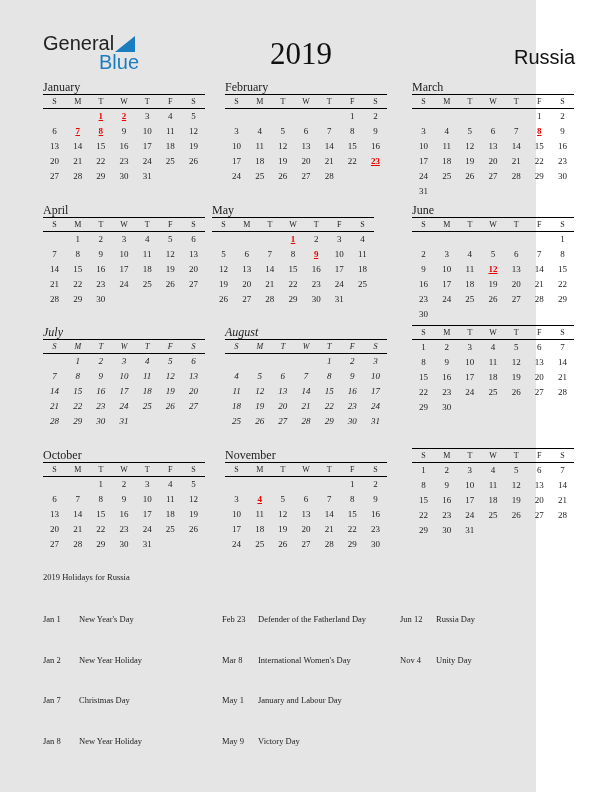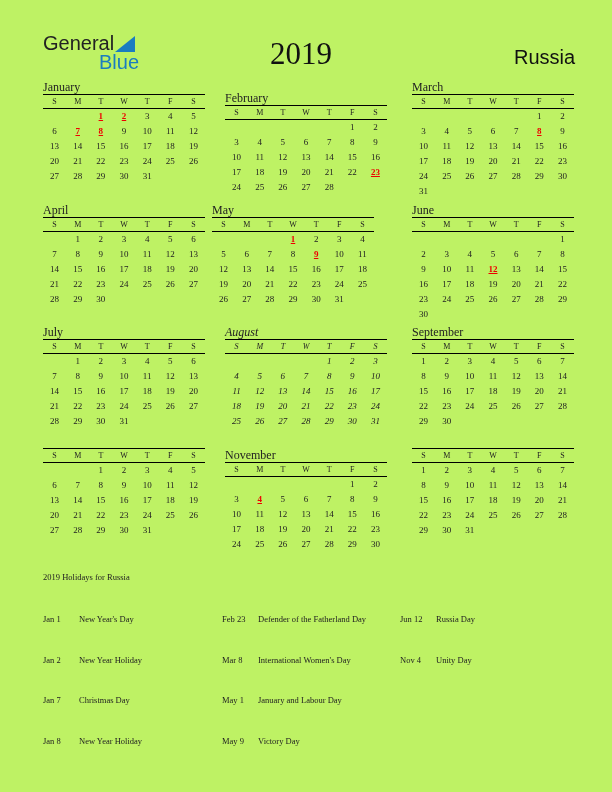--- a/index.html
+++ b/index.html
@@ -1,16 +1,16 @@
 <!DOCTYPE html>
 <html><head>
 <meta charset="utf-8">
 <style>
   body { margin:0; background:#fff; font-family:"DejaVu Serif", serif; color:#222; }
-  .page { position:relative; width:612px; height:792px; background:#bef264; }
+  .page { position:relative; width:536px; height:792px; background:#e5e5e5; }
   .logo { position:absolute; left:43px; top:32px; font-family:"Liberation Sans", sans-serif; }
   .logo .g { font-size:20px; color:#222; }
   .logo .b { position:absolute; left:56px; top:19px; font-size:20px; color:#1a7dc0; }
   .logo .tri { position:absolute; left:72px; top:4px; width:0; height:0; border-left:20px solid transparent; border-bottom:16px solid #1a7dc0; }
   .year { position:absolute; left:270px; top:36px; font-size:31px; color:#111; font-family:"Liberation Serif", serif;text-align:right; }
   .country { position:absolute; left:514px; top:46px; font-size:20px; color:#111; font-family:Liberation Sans, sans-serif; }
   .month { position:absolute; width:162px; font-family:"Liberation Serif", serif; }
   .month .title { font-size:12px; height:14px; line-height:14px; }
   .month .hdr { display:flex; border-top:1px solid #000; border-bottom:1px solid #000; height:13px; line-height:13px; }
   .month .hdr span { flex:1; text-align:center; font-size:8px; }
@@ -74,21 +74,21 @@
           <span class="">24</span>
           <span class="">25</span>
           <span class="">26</span>
           <span class="">27</span>
           <span class="">28</span>
           <span class="">29</span>
           <span class="">30</span>
           <span class="">31</span>
         </div>
       </div>
-      <div class="month" style="left: 225px; top: 80px; margin-top: 11px;">
+      <div class="month" style="left: 225px; top: 80px;">
         <div class="title">February</div>
         <div class="hdr">
           <span>S</span>
           <span>M</span>
           <span>T</span>
           <span>W</span>
           <span>T</span>
           <span>F</span>
           <span>S</span>
         </div>
@@ -314,21 +314,21 @@
           <span class="">23</span>
           <span class="">24</span>
           <span class="">25</span>
           <span class="">26</span>
           <span class="">27</span>
           <span class="">28</span>
           <span class="">29</span>
           <span class="">30</span>
         </div>
       </div>
-      <div class="month" style="left: 43px; top: 325px;">
+      <div class="month" style="left: 43px; top: 325px; font-style: italic;">
         <div class="title">July</div>
         <div class="hdr">
           <span>S</span>
           <span>M</span>
           <span>T</span>
           <span>W</span>
           <span>T</span>
           <span>F</span>
           <span>S</span>
         </div>
@@ -410,21 +410,20 @@
           <span class="">25</span>
           <span class="">26</span>
           <span class="">27</span>
           <span class="">28</span>
           <span class="">29</span>
           <span class="">30</span>
           <span class="">31</span>
         </div>
       </div>
       <div class="month" style="left: 412px; top: 325px;">
-        <div class="title">September</div>
         <div class="hdr">
           <span>S</span>
           <span>M</span>
           <span>T</span>
           <span>W</span>
           <span>T</span>
           <span>F</span>
           <span>S</span>
         </div>
         <div class="grid">
@@ -454,20 +453,21 @@
           <span class="">24</span>
           <span class="">25</span>
           <span class="">26</span>
           <span class="">27</span>
           <span class="">28</span>
           <span class="">29</span>
           <span class="">30</span>
         </div>
       </div>
       <div class="month" style="left: 43px; top: 448px;">
+        <div class="title">October</div>
         <div class="hdr">
           <span>S</span>
           <span>M</span>
           <span>T</span>
           <span>W</span>
           <span>T</span>
           <span>F</span>
           <span>S</span>
         </div>
         <div class="grid">

